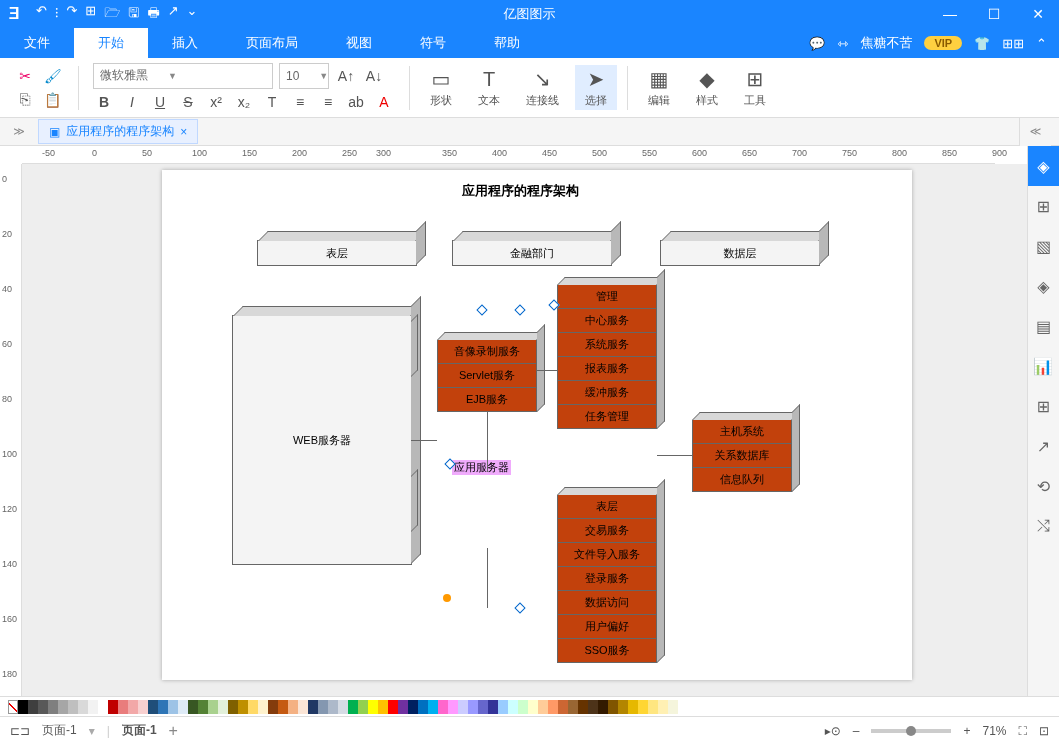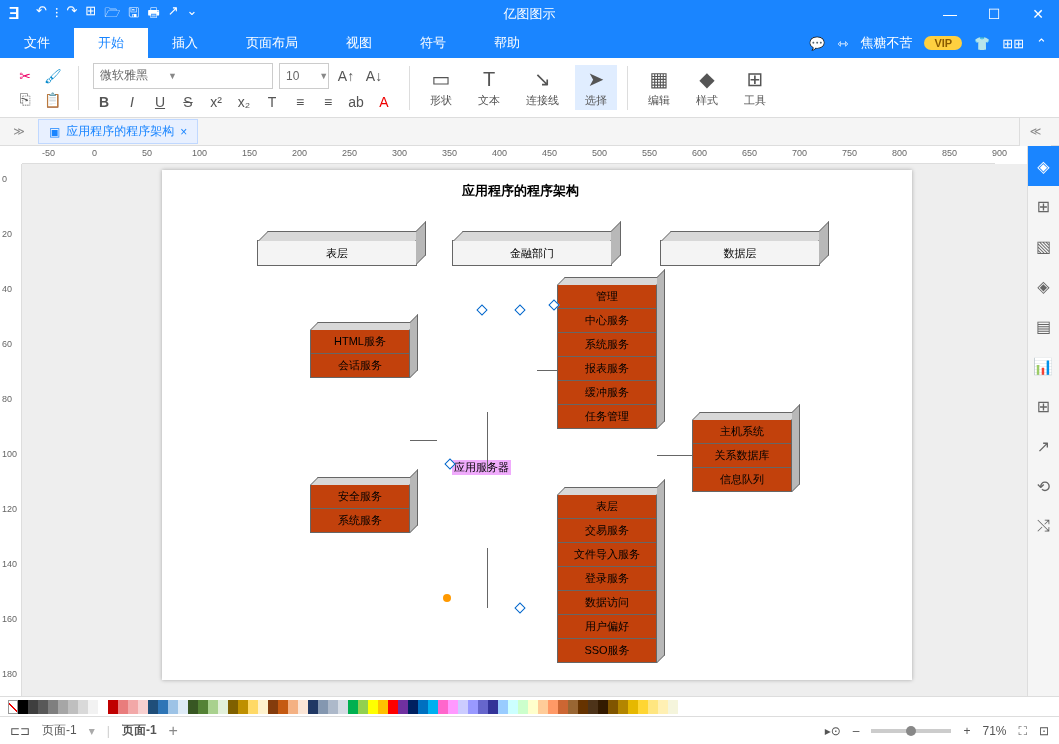--- a/index.html
+++ b/index.html
@@ -196,21 +196,21 @@
 <div class="workspace">
   <div class="canvas-wrap">
     <div class="hruler" id="hruler">
         <div style="left: 20px;">-50</div>
         <div style="left: 70px;">0</div>
         <div style="left: 120px;">50</div>
         <div style="left: 170px;">100</div>
         <div style="left: 220px;">150</div>
         <div style="left: 270px;">200</div>
         <div style="left: 320px;">250</div>
-        <div style="left: 370px; text-align: right;">300</div>
+        <div style="left: 354px; text-align: right;">300</div>
         <div style="left: 420px;">350</div>
         <div style="left: 470px;">400</div>
         <div style="left: 520px;">450</div>
         <div style="left: 570px;">500</div>
         <div style="left: 620px;">550</div>
         <div style="left: 670px;">600</div>
         <div style="left: 720px;">650</div>
         <div style="left: 770px;">700</div>
         <div style="left: 820px;">750</div>
         <div style="left: 870px;">800</div>
@@ -243,35 +243,47 @@
               <div class="top"></div>
               <div class="side"></div>
               <div class="face">金融部门</div>
             </div>
           <div class="box3d" style="left:498px;top:70px;width:160px;height:26px">
               <div class="top"></div>
               <div class="side"></div>
               <div class="face">数据层</div>
             </div>
 
+          <div class="box3d" style="left:70px;top:145px;width:180px;height:250px">
+              <div class="top"></div>
+              <div class="side"></div>
+              <div class="face">WEB服务器</div>
+            </div>
 
           <div class="stack" style="left:148px;top:160px;width:100px">
             <div class="top3d"></div>
               <div class="side3d"></div>
             <div class="cell">HTML服务</div>
             <div class="cell">会话服务</div>
           </div>
 
           <div class="stack" style="left:148px;top:315px;width:100px">
             <div class="top3d"></div>
               <div class="side3d"></div>
             <div class="cell">安全服务</div>
             <div class="cell">系统服务</div>
           </div>
 
+          <div class="stack" style="left:275px;top:170px;width:100px">
+            <div class="top3d"></div>
+              <div class="side3d"></div>
+            <div class="cell">音像录制服务</div>
+            <div class="cell">Servlet服务</div>
+            <div class="cell">EJB服务</div>
+          </div>
           <div class="lbl" style="left:290px;top:290px">应用服务器</div>
 
 
           <div class="stack" style="left:395px;top:115px;width:100px">
             <div class="top3d"></div>
               <div class="side3d"></div>
             <div class="cell">管理</div>
             <div class="cell">中心服务</div>
             <div class="cell">系统服务</div>
             <div class="cell">报表服务</div>

